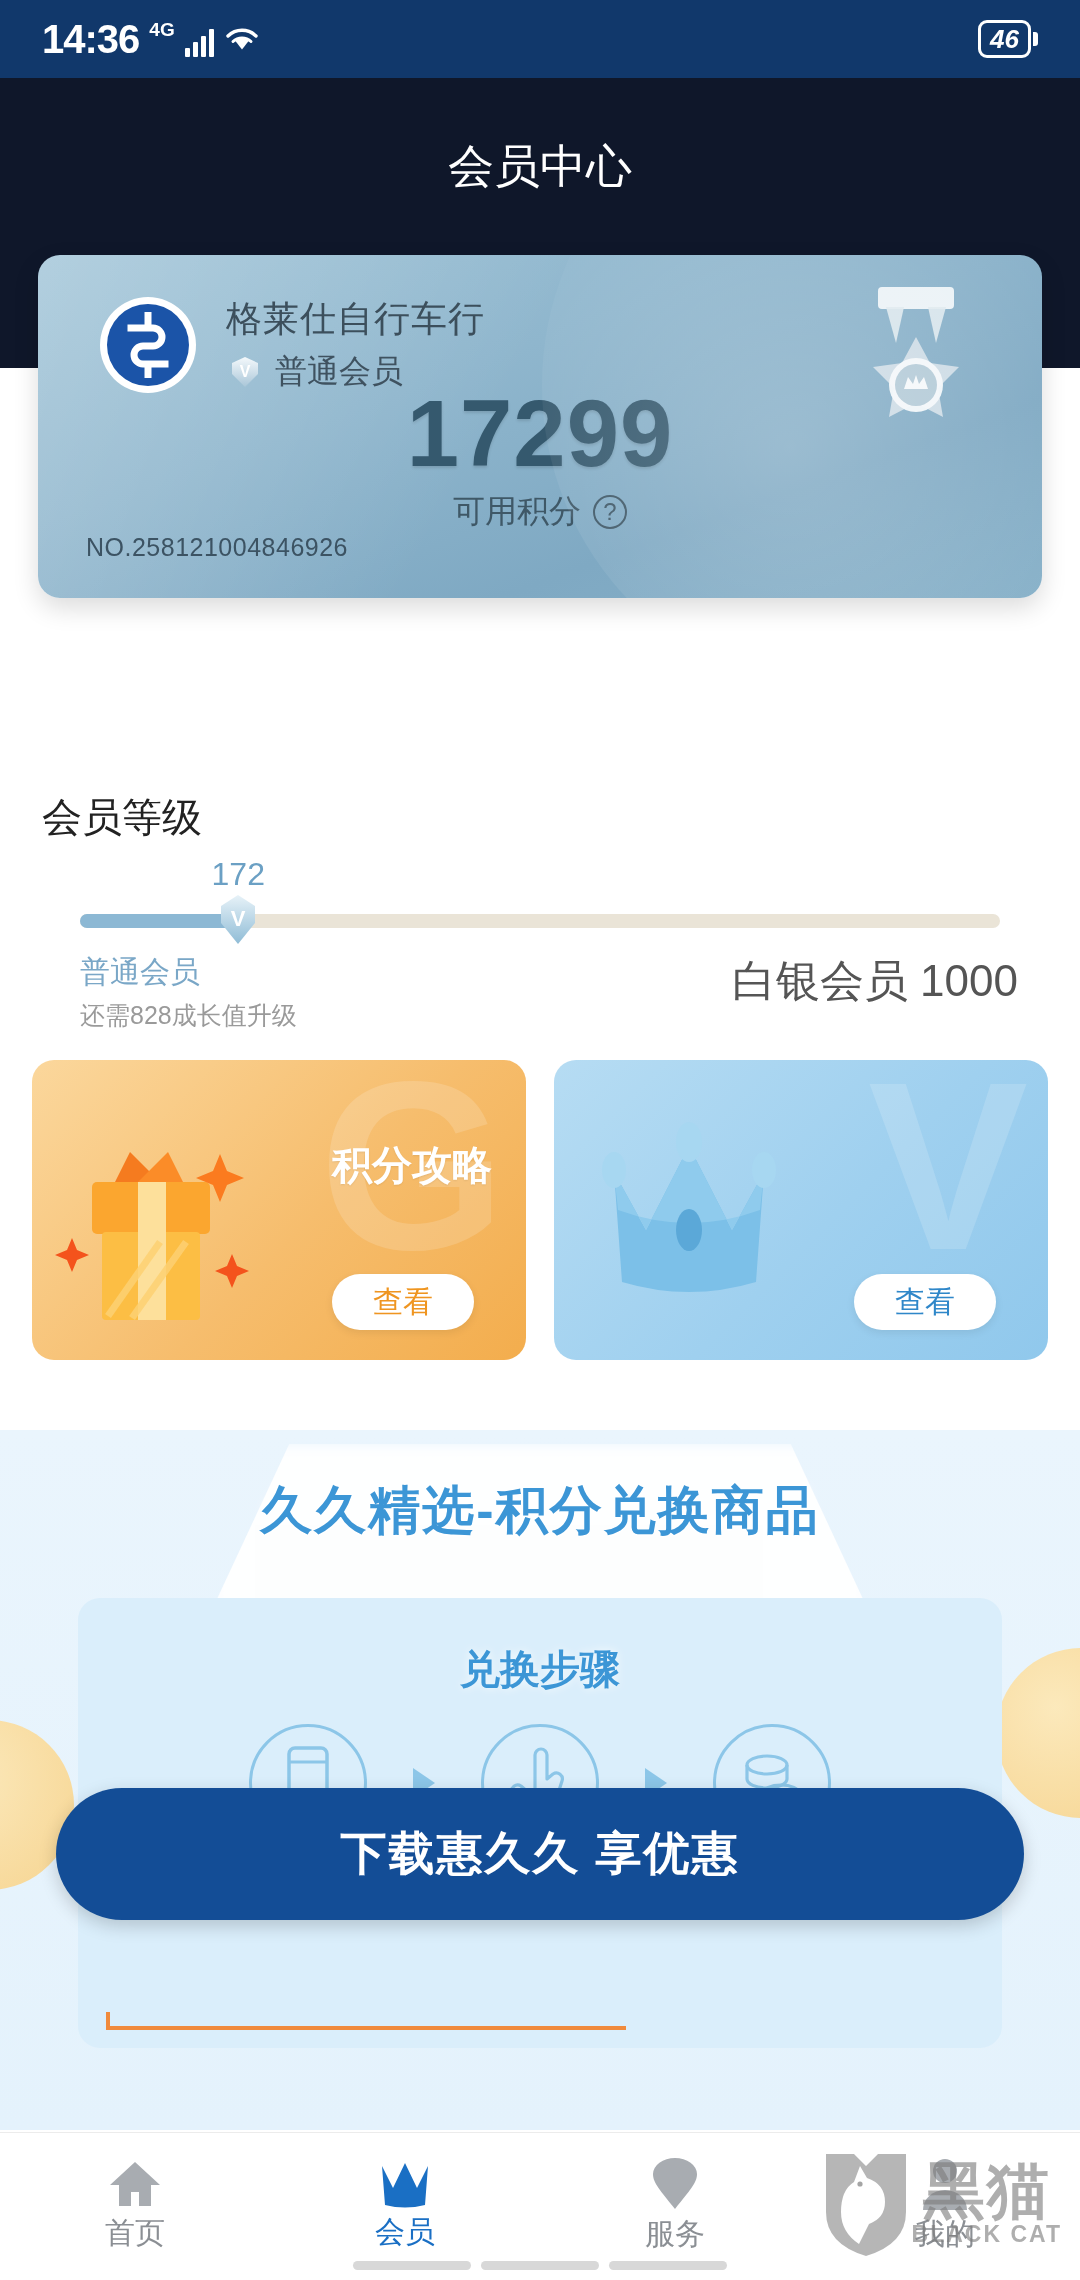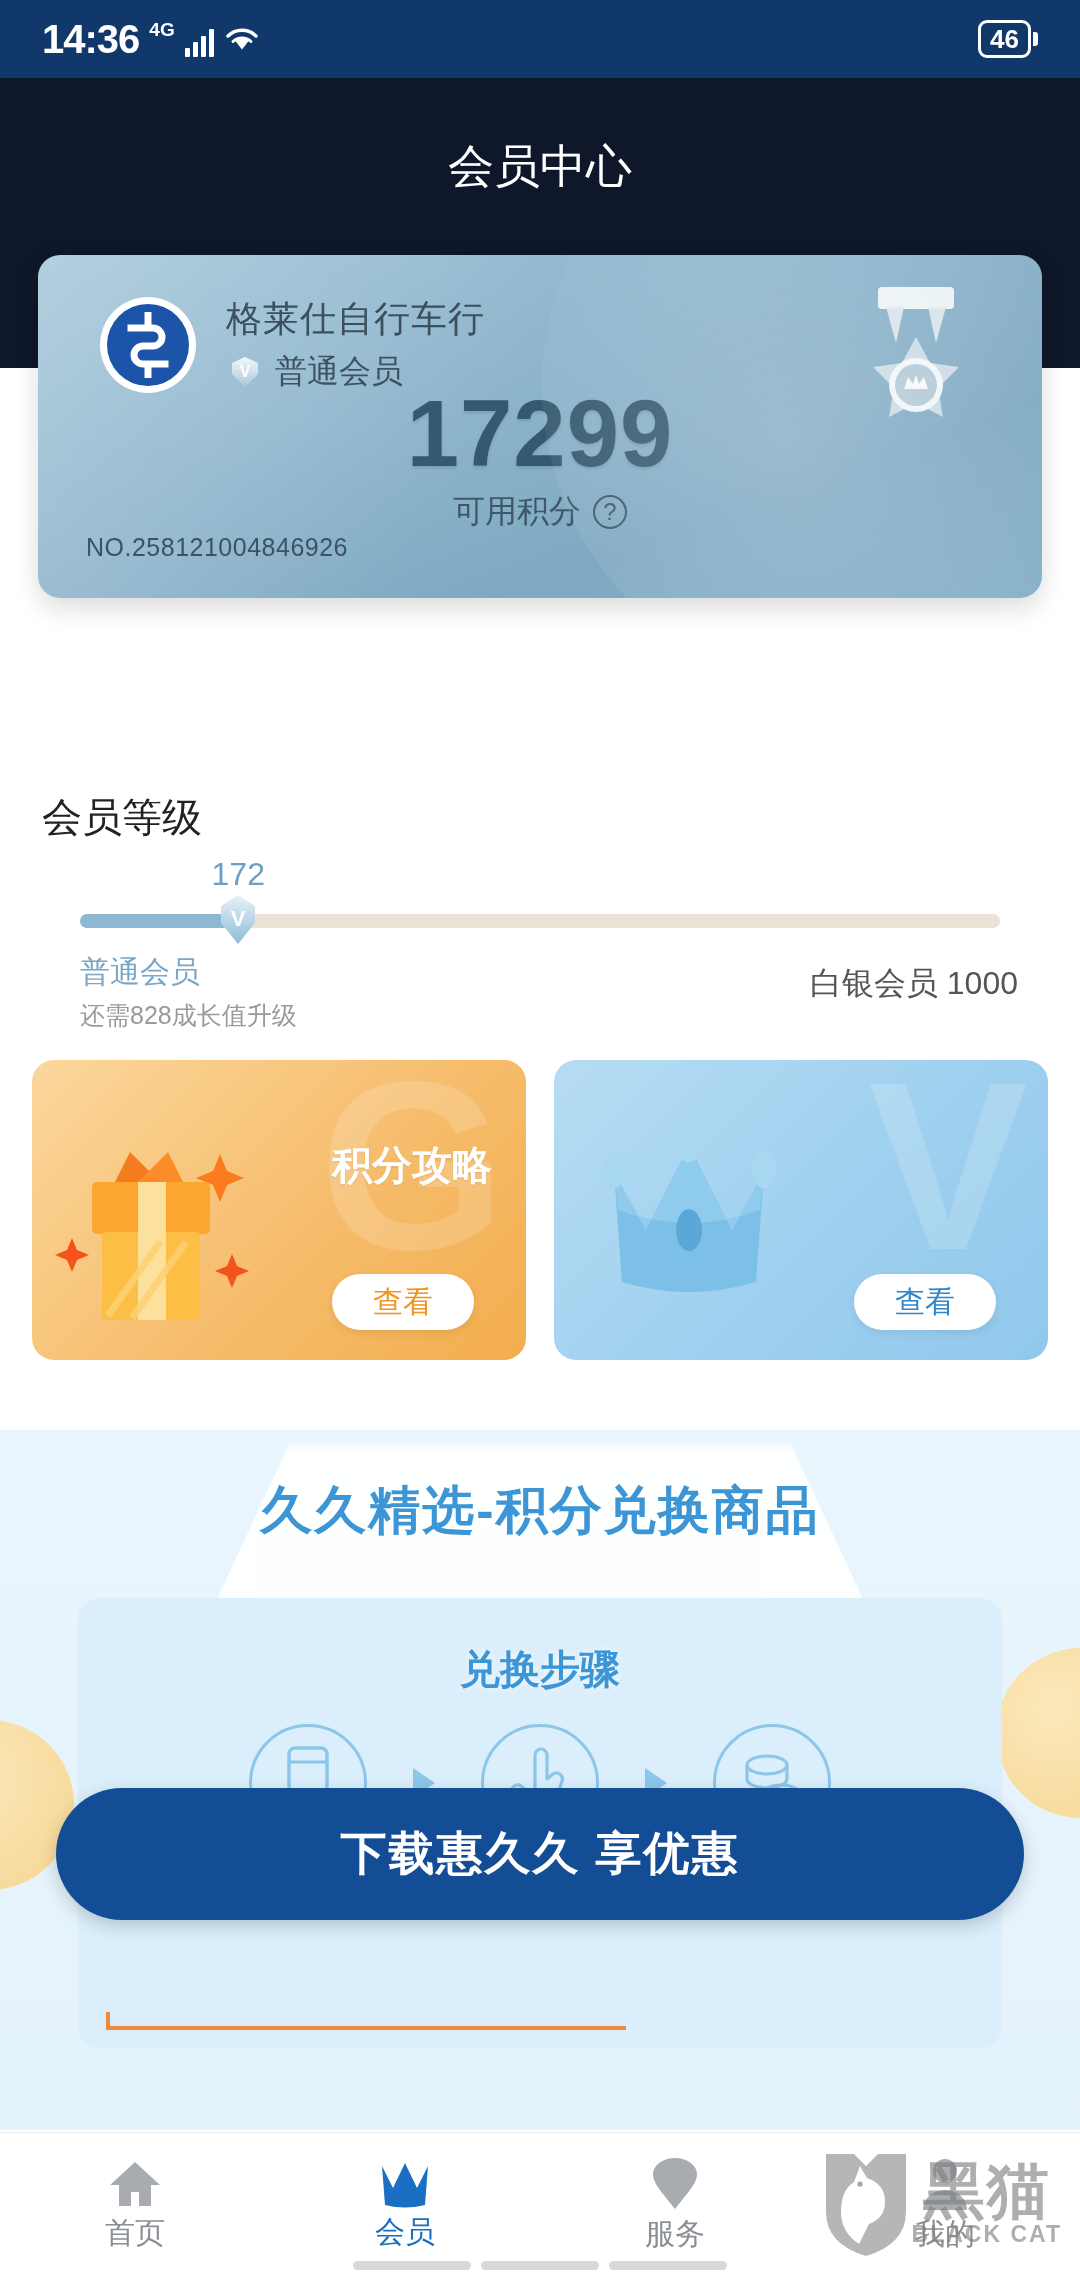--- a/index.html
+++ b/index.html
@@ -27,21 +27,21 @@
   .sb-bars i:nth-child(1) { height: 9px; }
   .sb-bars i:nth-child(2) { height: 15px; }
   .sb-bars i:nth-child(3) { height: 21px; }
   .sb-bars i:nth-child(4) { height: 28px; }
   .sb-wifi { margin-bottom: 2px; }
   .sb-battery {
     display: flex; align-items: center;
   }
   .sb-battery-box {
     border: 3px solid #ffffff; border-radius: 9px;
-    padding: 2px 9px; font-size: 26px; font-weight: 700; line-height: 1.1;
+    padding: 2px 9px; font-size: 26px; font-weight: 700; line-height: 1.1; font-style: italic;
   }
   .sb-battery-tip {
     width: 5px; height: 14px; background: #ffffff;
     border-radius: 0 3px 3px 0; margin-left: 2px;
   }
 
   
   .header {
     position: absolute; top: 78px; left: 0; width: 1080px; height: 290px;
     background: #0f172a;
@@ -140,22 +140,22 @@
     position: absolute; top: -26px; transform: translateX(-50%);
     width: 56px; height: 64px;
     display: flex; align-items: center; justify-content: center;
   }
   .level-left {
     position: absolute; left: 80px; top: 162px;
   }
   .level-left .cur { font-size: 30px; color: #7aa7c7; display: block; }
   .level-left .need { font-size: 25px; color: #9a9a9a; display: block; margin-top: 6px; }
   .level-right {
-    position: absolute; right: 62px; top: 172px;
-    font-size: 32px; color: #555555; text-align: center;
+    position: absolute; right: 62px; top: 162px;
+    font-size: 44px; color: #555555; text-align: center;
   }
 
   
   .promos {
     position: absolute; top: 1060px; left: 0; width: 1080px;
     display: flex; gap: 28px; padding: 0 32px;
   }
   .promo {
     position: relative; flex: 1; height: 300px;
     border-radius: 22px; overflow: hidden;

